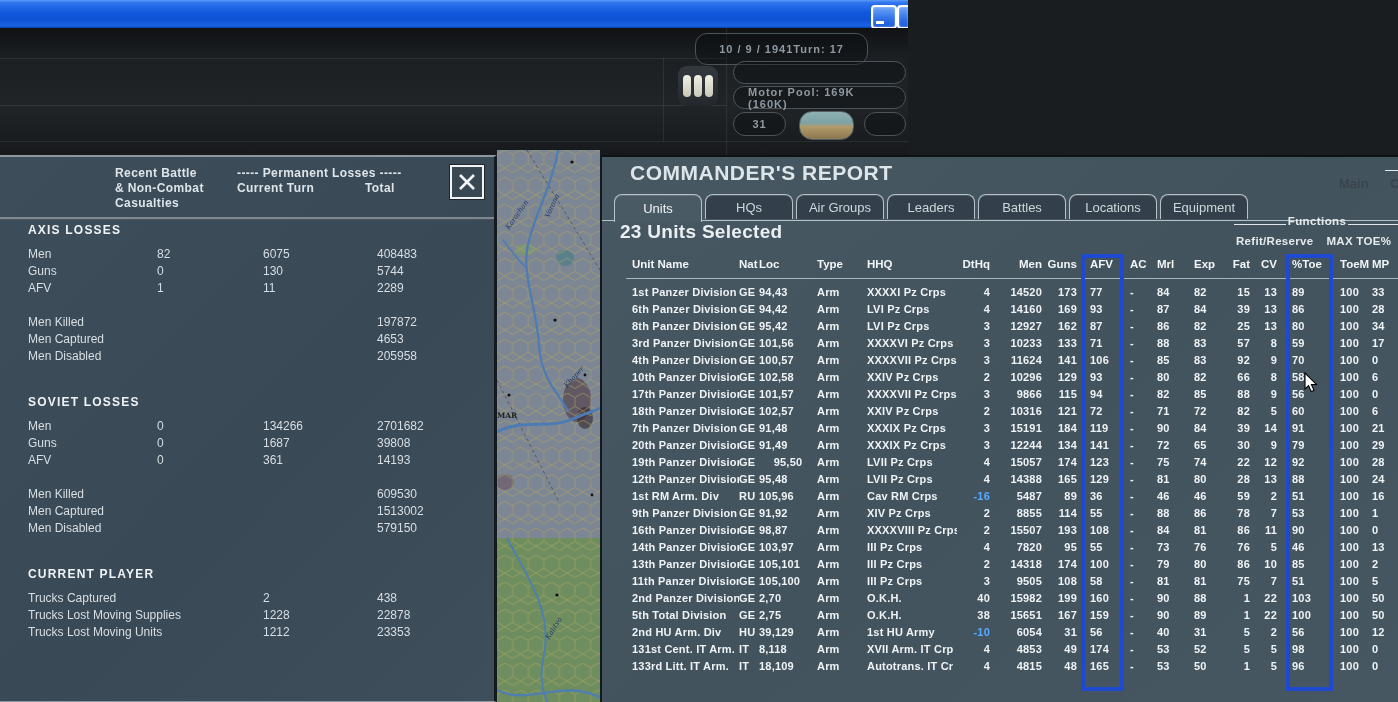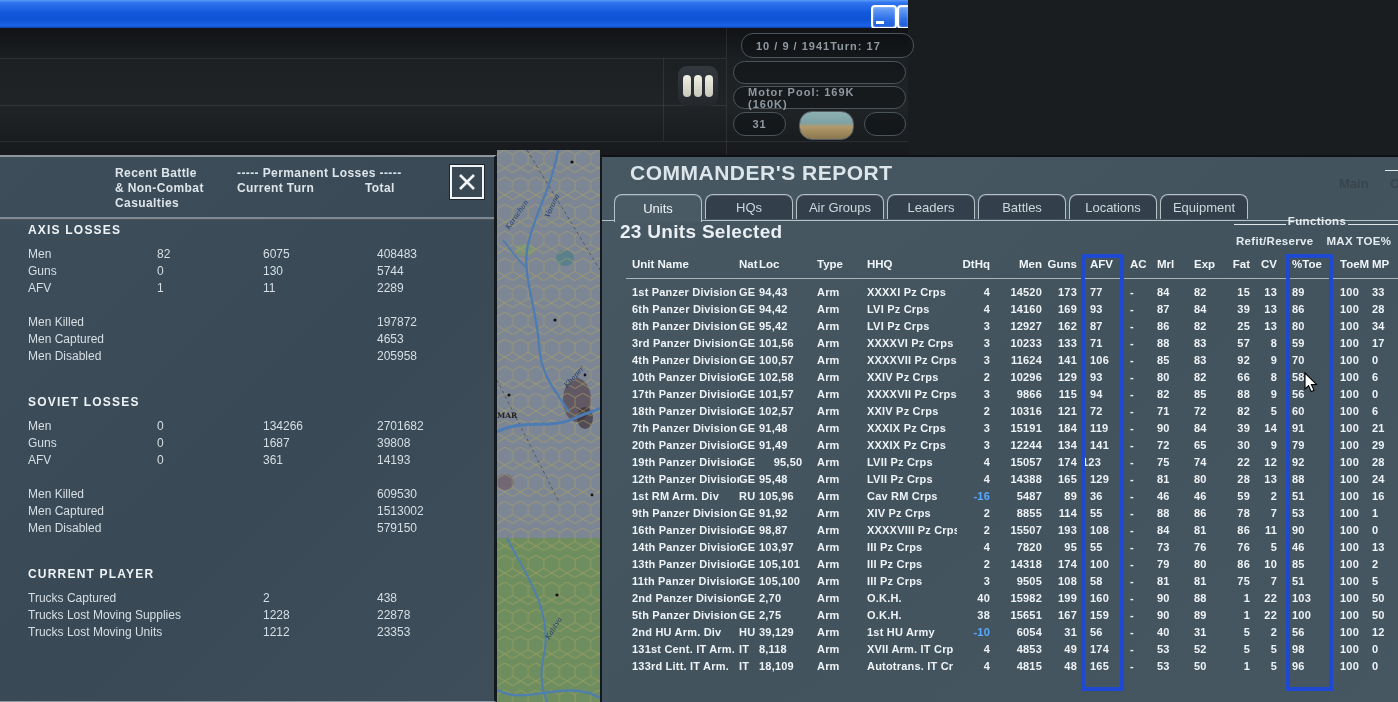--- a/index.html
+++ b/index.html
@@ -23,21 +23,21 @@
   .tl-h2{left:0;top:77px;width:726px;height:1px;}
   .tl-h3{left:0;top:113px;width:908px;height:1px;}
   .tl-v1{left:726px;top:0;width:1px;height:129px;}
   .tl-v2{left:663px;top:30px;width:1px;height:83px;}
   .fuel-ico{position:absolute;left:678px;top:38px;width:40px;height:40px;border-radius:9px;
     background:linear-gradient(#34393f,#24282c);display:flex;align-items:center;justify-content:center;gap:3px;}
   .fuel-ico i{display:block;width:8px;height:22px;border-radius:4px;background:linear-gradient(#f0f0e4,#c9c9ba);}
   .pill{position:absolute;border:1px solid #4c545b;border-radius:12px;background:rgba(10,12,14,.35);
     color:#8f99a1;font-size:11px;font-weight:700;letter-spacing:1px;display:flex;align-items:center;
     padding:0 14px;box-sizing:border-box;}
-  .pill-date{left:741px;top:5px;width:173px;height:25px;justify-content:flex-start;}
+  .pill-date{left:695px;top:5px;width:173px;height:32px;justify-content:center;}
   .pill-empty1{left:733px;top:33px;width:173px;height:23px;}
   .pill-motor{left:733px;top:58px;width:173px;height:23px;justify-content:center;}
   .pill-rail{left:733px;top:84px;width:53px;height:24px;justify-content:center;}
   .pill-empty2{left:864px;top:84px;width:42px;height:24px;}
   .terrain-btn{position:absolute;left:799px;top:83px;width:53px;height:27px;border-radius:13px;
     border:1px solid #565e64;overflow:hidden;
     background:linear-gradient(#8fb0b2 0%,#7da2a6 40%,#b29a6c 55%,#a08a5c 75%,#8a7850 100%);}
   .terrain-btn::after{content:"";position:absolute;left:0;right:0;bottom:0;height:12px;
     background-image:radial-gradient(circle 1px at 6px 5px,#5d4c30 60%,transparent 61%),
       radial-gradient(circle 1px at 16px 8px,#4a3a24 60%,transparent 61%),
@@ -545,21 +545,21 @@
         </div>
         <div class="trow">
           <span class="tc" style="width: 107px;">19th Panzer Division</span>
           <span class="tc" style="width: 20px;">GE</span>
           <span class="tc" style="width: 58px; text-align: center;">95,50</span>
           <span class="tc" style="width: 50px;">Arm</span>
           <span class="tc" style="width: 90px;">LVII Pz Crps</span>
           <span class="tc" style="width: 33px; text-align: right;">4</span>
           <span class="tc" style="width: 52px; text-align: right;">15057</span>
           <span class="tc" style="width: 35px; text-align: right;">174</span>
-          <span class="tc" style="width: 53px; padding-left: 5px;">123</span>
+          <span class="tc" style="width: 53px; padding-left: 13px;">123</span>
           <span class="tc" style="width: 27px;">-</span>
           <span class="tc" style="width: 37px;">75</span>
           <span class="tc" style="width: 36px;">74</span>
           <span class="tc" style="width: 20px; text-align: right;">22</span>
           <span class="tc" style="width: 27px; text-align: right;">12</span>
           <span class="tc" style="width: 45px; padding-left: 15px;">92</span>
           <span class="tc" style="width: 48px; padding-left: 18px;">100</span>
           <span class="tc" style="width: 30px; padding-left: 2px;">28</span>
         </div>
         <div class="trow">
@@ -708,21 +708,21 @@
           <span class="tc" style="width: 27px;">-</span>
           <span class="tc" style="width: 37px;">90</span>
           <span class="tc" style="width: 36px;">88</span>
           <span class="tc" style="width: 20px; text-align: right;">1</span>
           <span class="tc" style="width: 27px; text-align: right;">22</span>
           <span class="tc" style="width: 45px; padding-left: 15px;">103</span>
           <span class="tc" style="width: 48px; padding-left: 18px;">100</span>
           <span class="tc" style="width: 30px; padding-left: 2px;">50</span>
         </div>
         <div class="trow">
-          <span class="tc" style="width: 107px;">5th Panzer Division</span>
+          <span class="tc" style="width: 107px;">5th Total Division</span>
           <span class="tc" style="width: 20px;">GE</span>
           <span class="tc" style="width: 58px;">2,75</span>
           <span class="tc" style="width: 50px;">Arm</span>
           <span class="tc" style="width: 90px;">O.K.H.</span>
           <span class="tc" style="width: 33px; text-align: right;">38</span>
           <span class="tc" style="width: 52px; text-align: right;">15651</span>
           <span class="tc" style="width: 35px; text-align: right;">167</span>
           <span class="tc" style="width: 53px; padding-left: 13px;">159</span>
           <span class="tc" style="width: 27px;">-</span>
           <span class="tc" style="width: 37px;">90</span>

